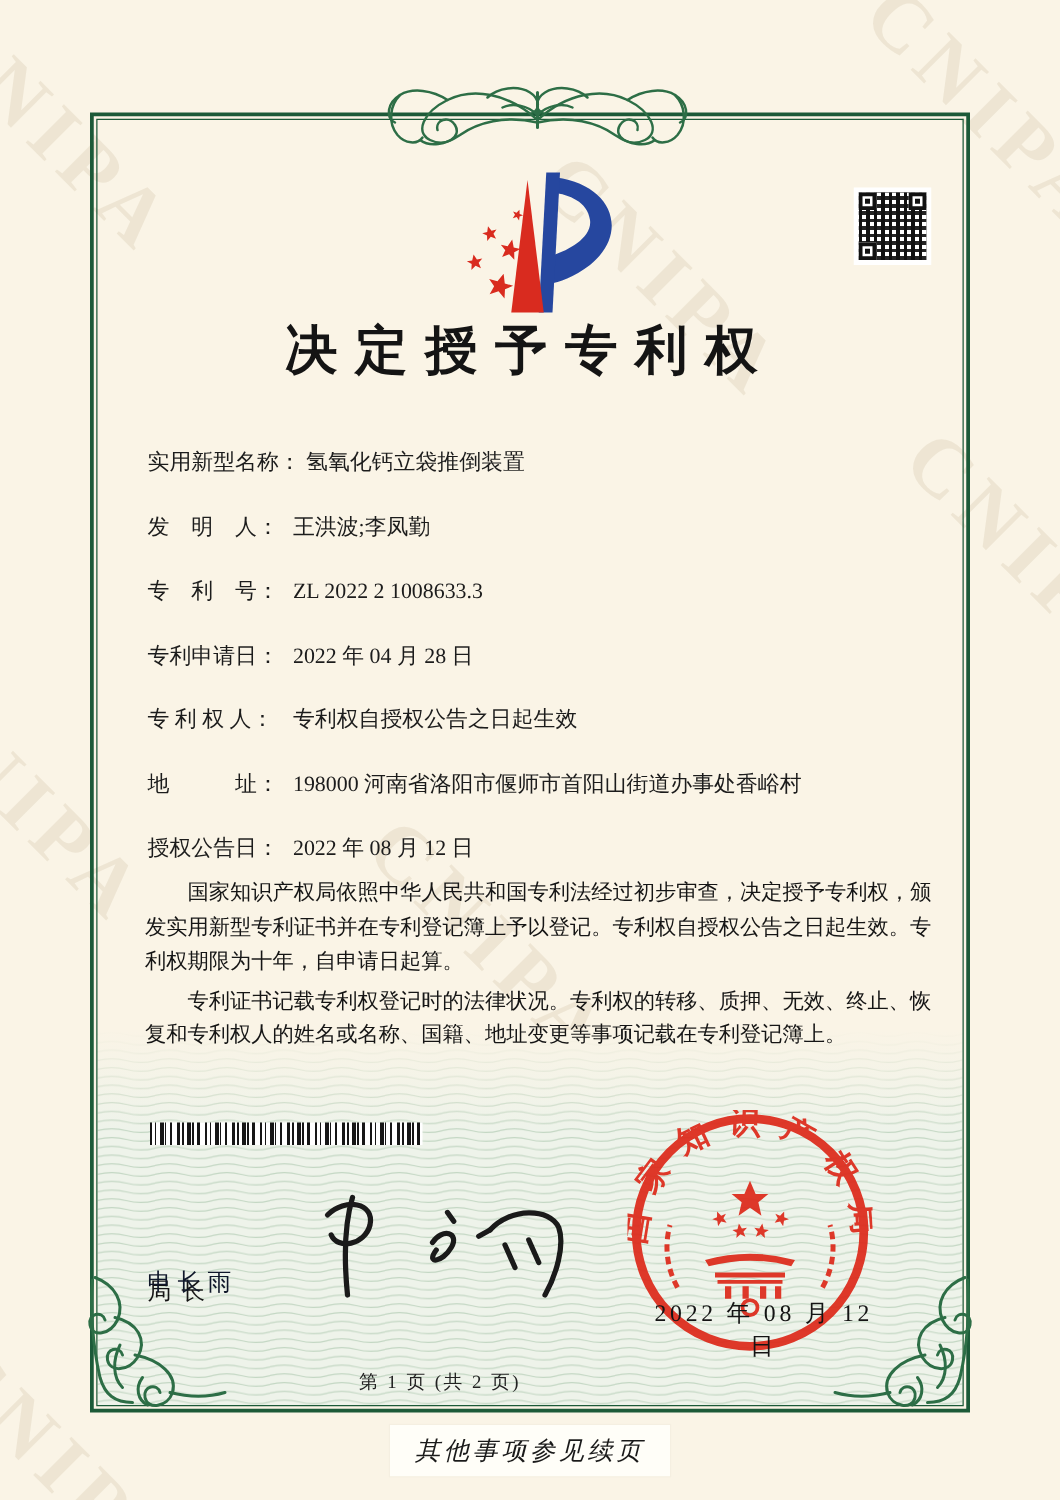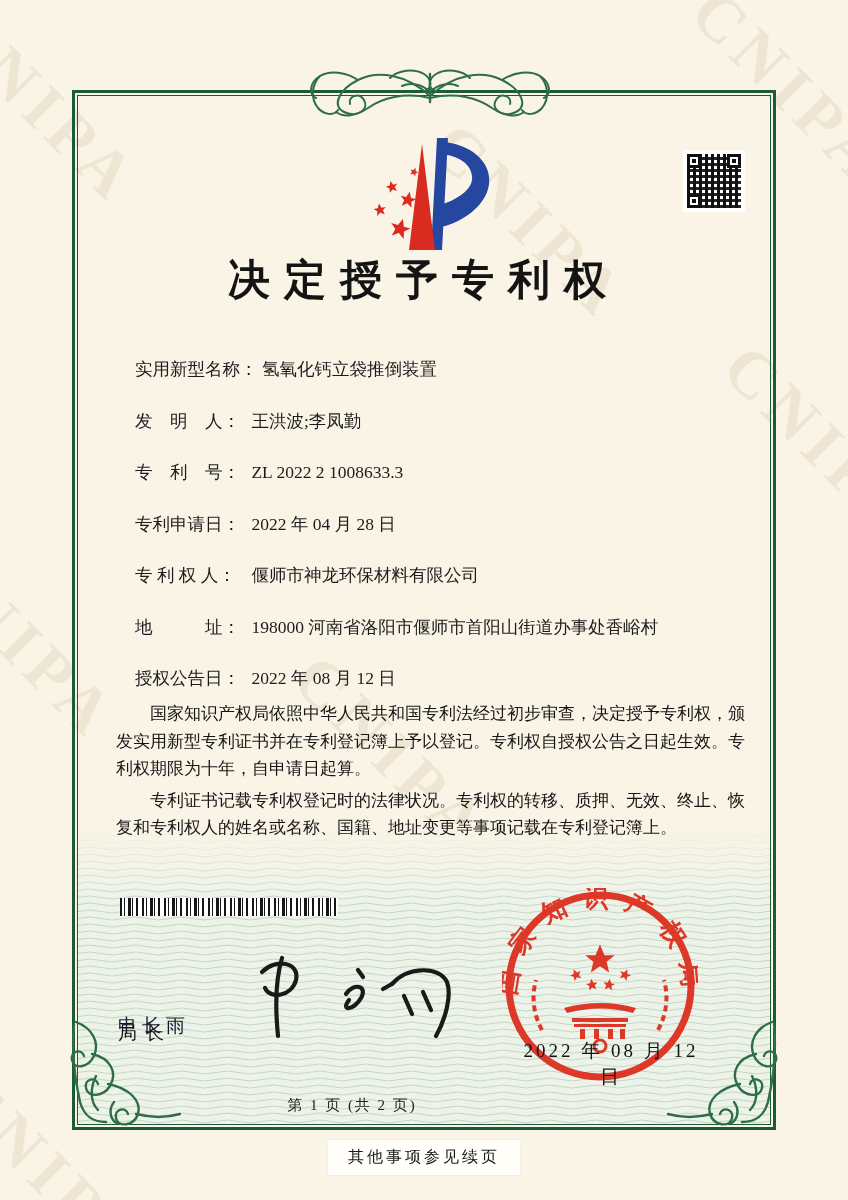--- a/index.html
+++ b/index.html
@@ -45,21 +45,21 @@
       repeating-linear-gradient(90deg, #111 0 3px, #fff 3px 6px);
   }
   .finder{position:absolute; width:14px; height:14px; border:3px solid #111; background:#fff; box-sizing:border-box;}
   .finder:after{content:""; position:absolute; left:2px; top:2px; width:4px; height:4px; background:#111;}
   .finder.tl{left:0;top:0;} .finder.tr{right:0;top:0;} .finder.bl{left:0;bottom:0;}
   .title{
     position:absolute; left:72px; top:252px; width:704px; text-align:center;
     font-size:42px; font-weight:bold; letter-spacing:14px; color:#141414;
   }
   .fields{position:absolute; left:118px; top:357px; width:620px; font-size:17.5px;}
-  .field-row{position:relative; height:51.5px; white-space:nowrap;margin-left:17px;}
+  .field-row{position:relative; height:51.5px; white-space:nowrap;}
   .f-label{display:inline-block; min-width:112px; color:#1c1c1c;}
   .f-value{color:#1c1c1c;}
   .grant2{position:absolute; left:337px; top:0; white-space:nowrap;}
   .body-text{
     position:absolute; left:112px; top:696px; width:652px;
     font-size:17px; line-height:1.62; color:#151515;
   }
   .body-text p{margin:4px; text-indent:2em;}
   .barcode{
     position:absolute; left:120px; top:898px; width:218px; height:18px;
@@ -76,22 +76,23 @@
   .seal-date{
     position:absolute; left:516px; top:1038px; width:190px; text-align:center;
     font-size:19px; letter-spacing:3px; color:#141414; z-index:5;
   }
   .page-info{
     position:absolute; left:72px; top:1096px; width:560px; text-align:center;
     font-size:15px; letter-spacing:2px; color:#222;
   }
   .note-box{
     position:absolute; left:50%; top:1140px; transform:translateX(-50%);
-    background:#fffef8; padding:7px 20px; font-size:16px; letter-spacing:3px; color:#1a1a1a;
+    background:#fffef8; padding:7px 20px; font-size:20px; letter-spacing:3px; color:#1a1a1a;
     box-shadow:0 0 0 1px rgba(0,0,0,0.02);
+    font-style:italic;
   }
   .flourish{position:absolute; left:286px; top:58px; width:288px; height:72px;}
   .corner-orn{position:absolute; width:130px; height:120px;}
   .corner-orn.bl{left:62px; top:1018px;}
   .corner-orn.br{left:656px; top:1018px; transform:scale(-1,1);}
 </style>
 </head>
 <body>
 
 <div class="page">
@@ -196,21 +197,21 @@
     <div class="field-row">
       <span class="f-label">专　利　号：</span>
       <span class="f-value">ZL 2022 2 1008633.3</span>
     </div>
     <div class="field-row">
       <span class="f-label">专利申请日：</span>
       <span class="f-value">2022 年 04 月 28 日</span>
     </div>
     <div class="field-row">
       <span class="f-label">专 利 权 人：</span>
-      <span class="f-value">偃师市神龙环保材料有限公司</span>
+      <span class="f-value">专利权自授权公告之日起生效</span>
     </div>
     <div class="field-row">
       <span class="f-label">地　　　址：</span>
       <span class="f-value">198000 河南省洛阳市偃师市首阳山街道办事处香峪村</span>
     </div>
     <div class="field-row">
       <span class="f-label">授权公告日：</span>
       <span class="f-value">2022 年 08 月 12 日</span>
     </div>
   </div>

